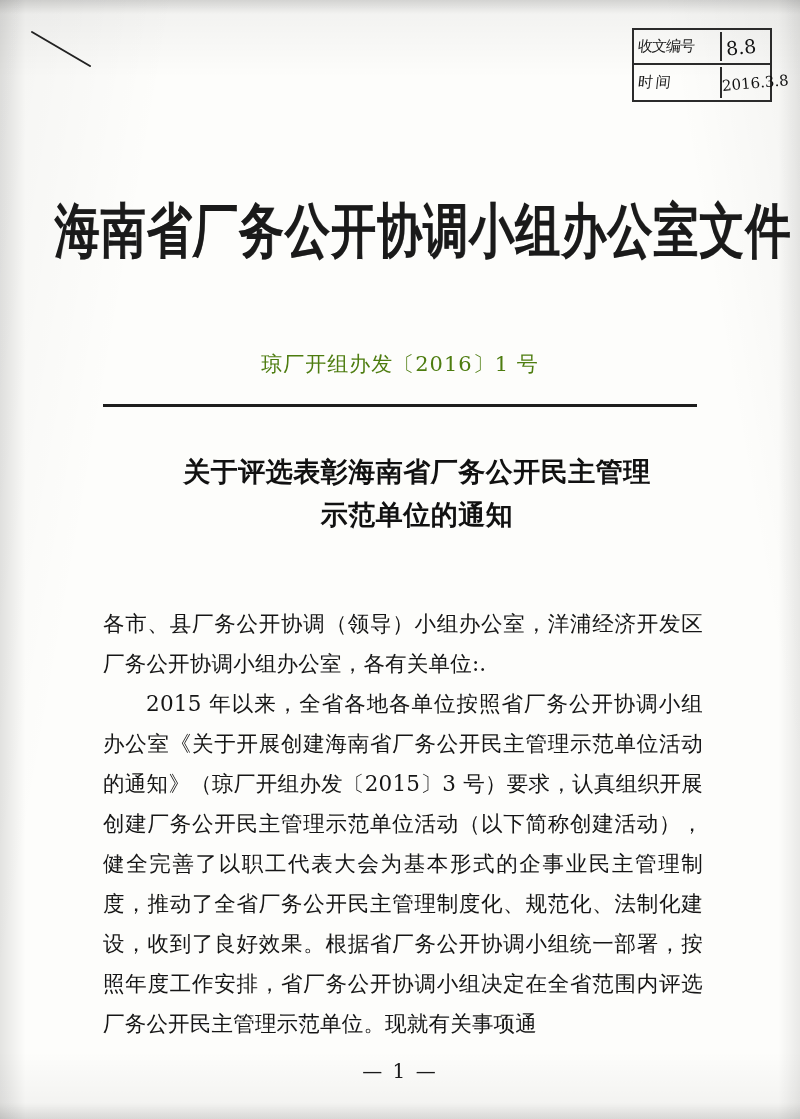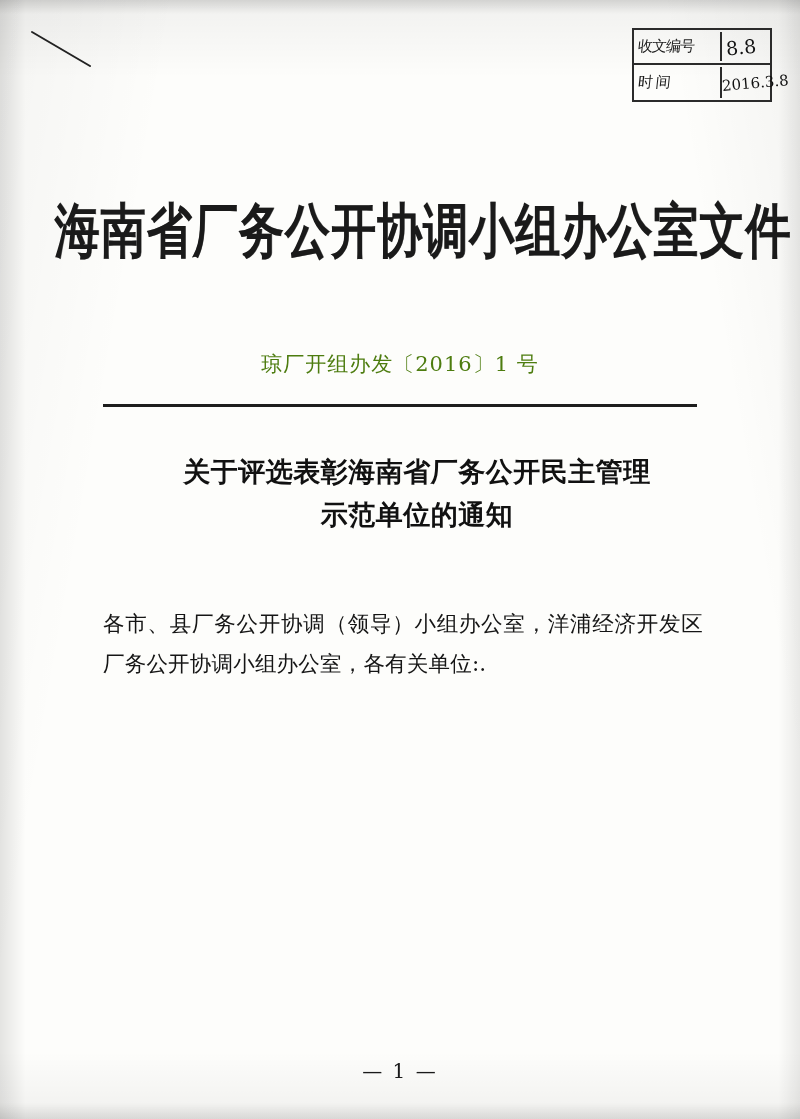--- a/index.html
+++ b/index.html
@@ -238,20 +238,21 @@
 
   <div class="rule"></div>
 
   <div class="doc-title">
     <div>关于评选表彰海南省厂务公开民主管理</div>
     <div>示范单位的通知</div>
   </div>
 
   <div class="body-text">
     <p>各市、县厂务公开协调（领导）小组办公室，洋浦经济开发区厂务公开协调小组办公室，各有关单位:.</p>
+    <p class="indent">2015 年以来，全省各地各单位按照省厂务公开协调小组办公室《关于开展创建海南省厂务公开民主管理示范单位活动的通知》（琼厂开组办发〔2015〕3 号）要求，认真组织开展创建厂务公开民主管理示范单位活动（以下简称创建活动），健全完善了以职工代表大会为基本形式的企事业民主管理制度，推动了全省厂务公开民主管理制度化、规范化、法制化建设，收到了良好效果。根据省厂务公开协调小组统一部署，按照年度工作安排，省厂务公开协调小组决定在全省范围内评选厂务公开民主管理示范单位。现就有关事项通</p>
   </div>
 
   <div class="page-number">— 1 —</div>
 
   <div class="edge-left"></div>
   <div class="edge-right"></div>
   <div class="edge-top"></div>
   <div class="edge-bottom"></div>
 </div>
 

